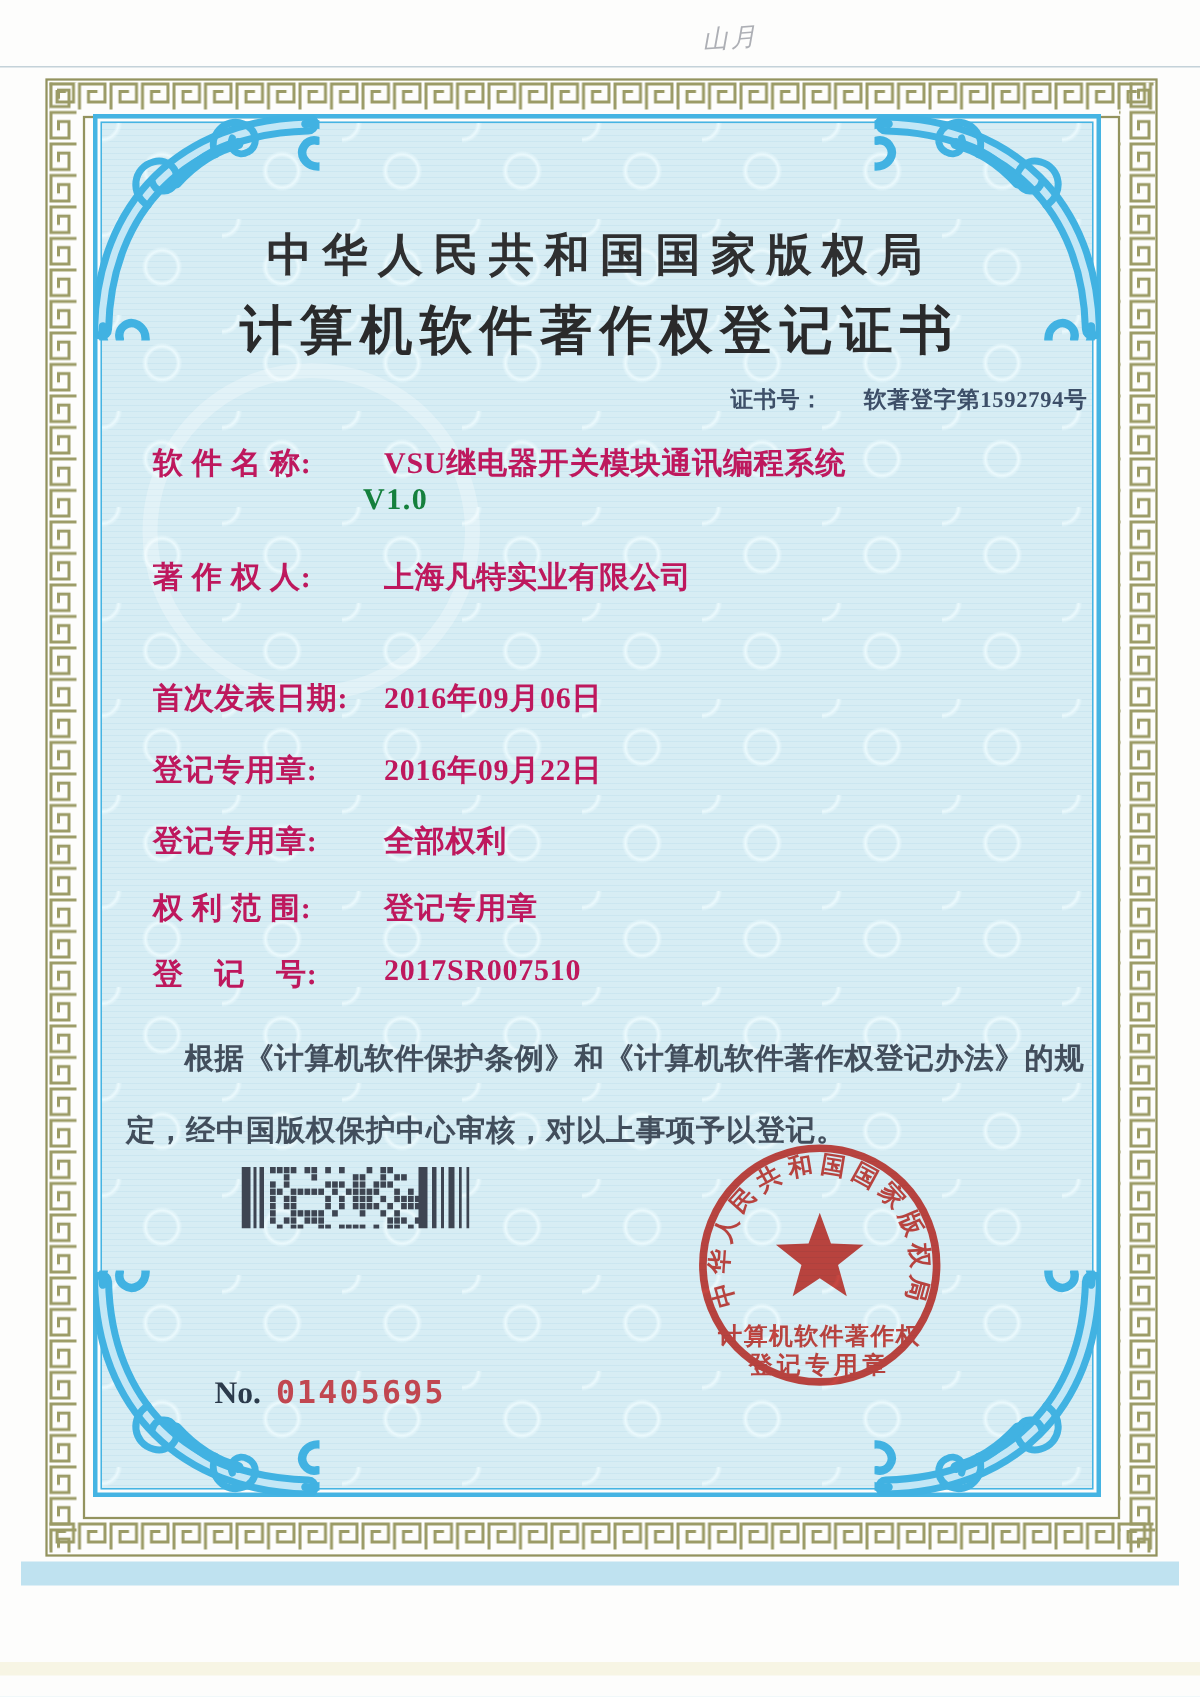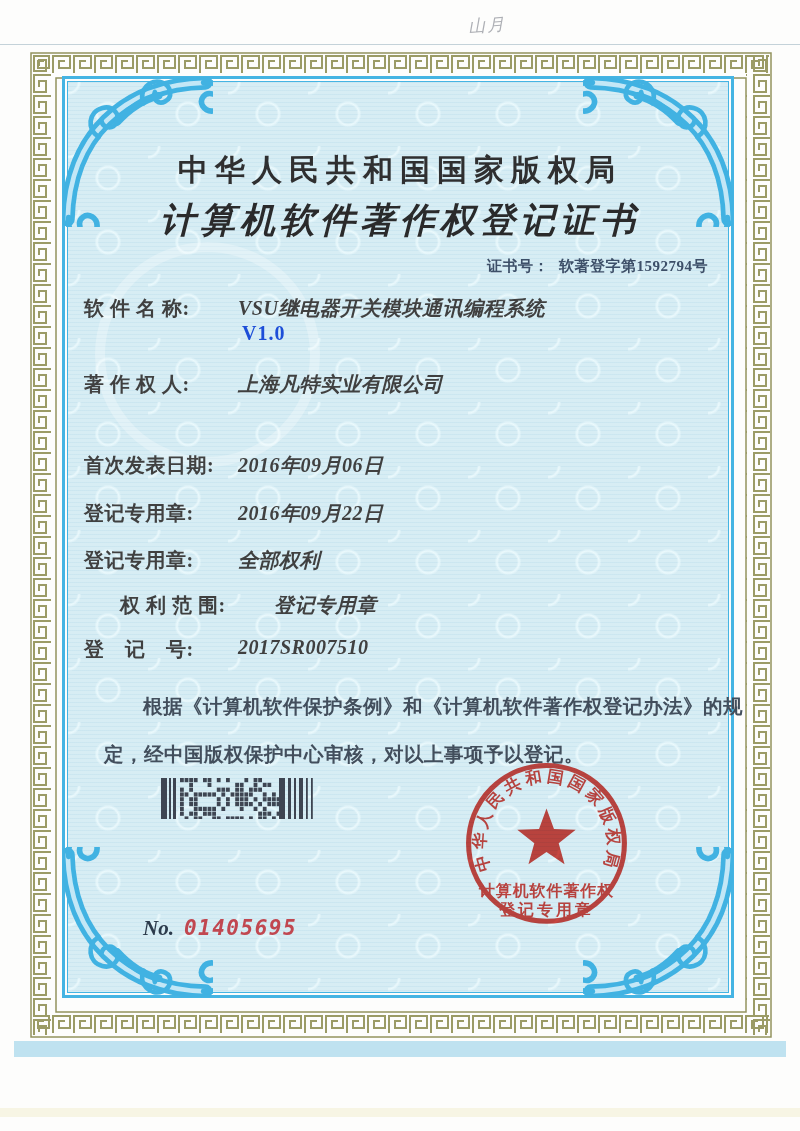--- a/index.html
+++ b/index.html
@@ -28,30 +28,30 @@
   .corner{position:absolute;width:150px;height:150px;}
   .corner.tl{left:-2px;top:-2px;}
   .corner.tr{right:-2px;top:-2px;transform:scaleX(-1);}
   .corner.bl{left:-2px;bottom:-2px;transform:scaleY(-1);}
   .corner.br{right:-2px;bottom:-2px;transform:scale(-1,-1);}
   .wm-circle{position:absolute;left:95px;top:242px;width:205px;height:205px;border-radius:50%;
     border:10px solid rgba(255,255,255,.45);opacity:.6;}
   .authority{position:absolute;left:0;top:150px;width:800px;text-align:center;
     font-size:30px;font-weight:700;letter-spacing:7px;color:#2f2f30;}
   .cert-title{position:absolute;left:0;top:197px;width:800px;text-align:center;
-    font-size:35px;font-weight:700;letter-spacing:5px;color:#2a2a2b;font-style:italic;}
+    font-size:35px;font-weight:700;letter-spacing:5px;color:#2a2a2b;}
   .certno{position:absolute;left:487px;top:257px;font-size:15px;font-weight:600;color:#3d4f68;letter-spacing:.5px;}
-  .certno .lbl{margin-right:10px;}
-  .frow{position:absolute;left:84px;font-size:20px;font-weight:600;color:#404040;letter-spacing:.5px;}
-  .frow .fval{position:absolute;left:154px;white-space:nowrap;font-style:italic;}
-  .vline2{position:absolute;left:242px;top:322px;font-size:20px;font-weight:600;color:#1d4ed8;letter-spacing:1px;}
+  .certno .lbl{margin-right:27px;}
+  .frow{position:absolute;left:102px;font-size:20px;font-weight:600;color:#be185d;letter-spacing:.5px;}
+  .frow .fval{position:absolute;left:154px;white-space:nowrap;}
+  .vline2{position:absolute;left:242px;top:322px;font-size:20px;font-weight:600;color:#15803d;letter-spacing:1px;}
   .statement{position:absolute;left:84px;top:683px;width:646px;font-size:19.5px;font-weight:600;
-    color:#424e5c;line-height:48px;text-indent:2em;letter-spacing:.5px;margin-left:20px;}
+    color:#424e5c;line-height:48px;text-indent:2em;letter-spacing:.5px;}
   .barcode{position:absolute;left:161px;top:778px;}
-  .serial{position:absolute;left:143px;top:916px;font-size:21px;color:#2c3b4c;font-weight:600;font-style:italic;}
+  .serial{position:absolute;left:143px;top:916px;font-size:21px;color:#2c3b4c;font-weight:600;}
   .serial .num{font-family:"DejaVu Sans Mono","Liberation Mono",monospace;color:#c14750;
     letter-spacing:1.5px;margin-left:10px;font-weight:600;}
   .seal{position:absolute;left:444px;top:745px;width:205px;height:205px;opacity:.93;mix-blend-mode:multiply;}
   .seal-date{position:absolute;left:450px;top:916px;width:185px;text-align:center;
     font-size:21.5px;font-weight:700;color:#39434f;letter-spacing:1px;}
   .bottom-edge{position:absolute;left:14px;top:1041px;width:772px;height:16px;background:#bfe2f0;}
   .bottom-cream{position:absolute;left:0;top:1108px;width:800px;height:9px;background:rgba(240,234,200,.45);}
 </style>
 </head>
 <body>
@@ -154,21 +154,21 @@
   <div class="frow" style="top:500px;">
     <span>登记专用章:</span>
     <span class="fval">2016年09月22日</span>
   </div>
 
   <div class="frow" style="top:547px;">
     <span>登记专用章:</span>
     <span class="fval">全部权利</span>
   </div>
 
-  <div class="frow" style="top:592px;margin-left:36px;">
+  <div class="frow" style="top:592px;">
     <span>权 利 范 围:</span>
     <span class="fval">登记专用章</span>
   </div>
 
   <div class="frow" style="top:636px;">
     <span>登　记　号:</span>
     <span class="fval">2017SR007510</span>
   </div>
 
   <div class="statement">根据《计算机软件保护条例》和《计算机软件著作权登记办法》的规定，经中国版权保护中心审核，对以上事项予以登记。</div>

